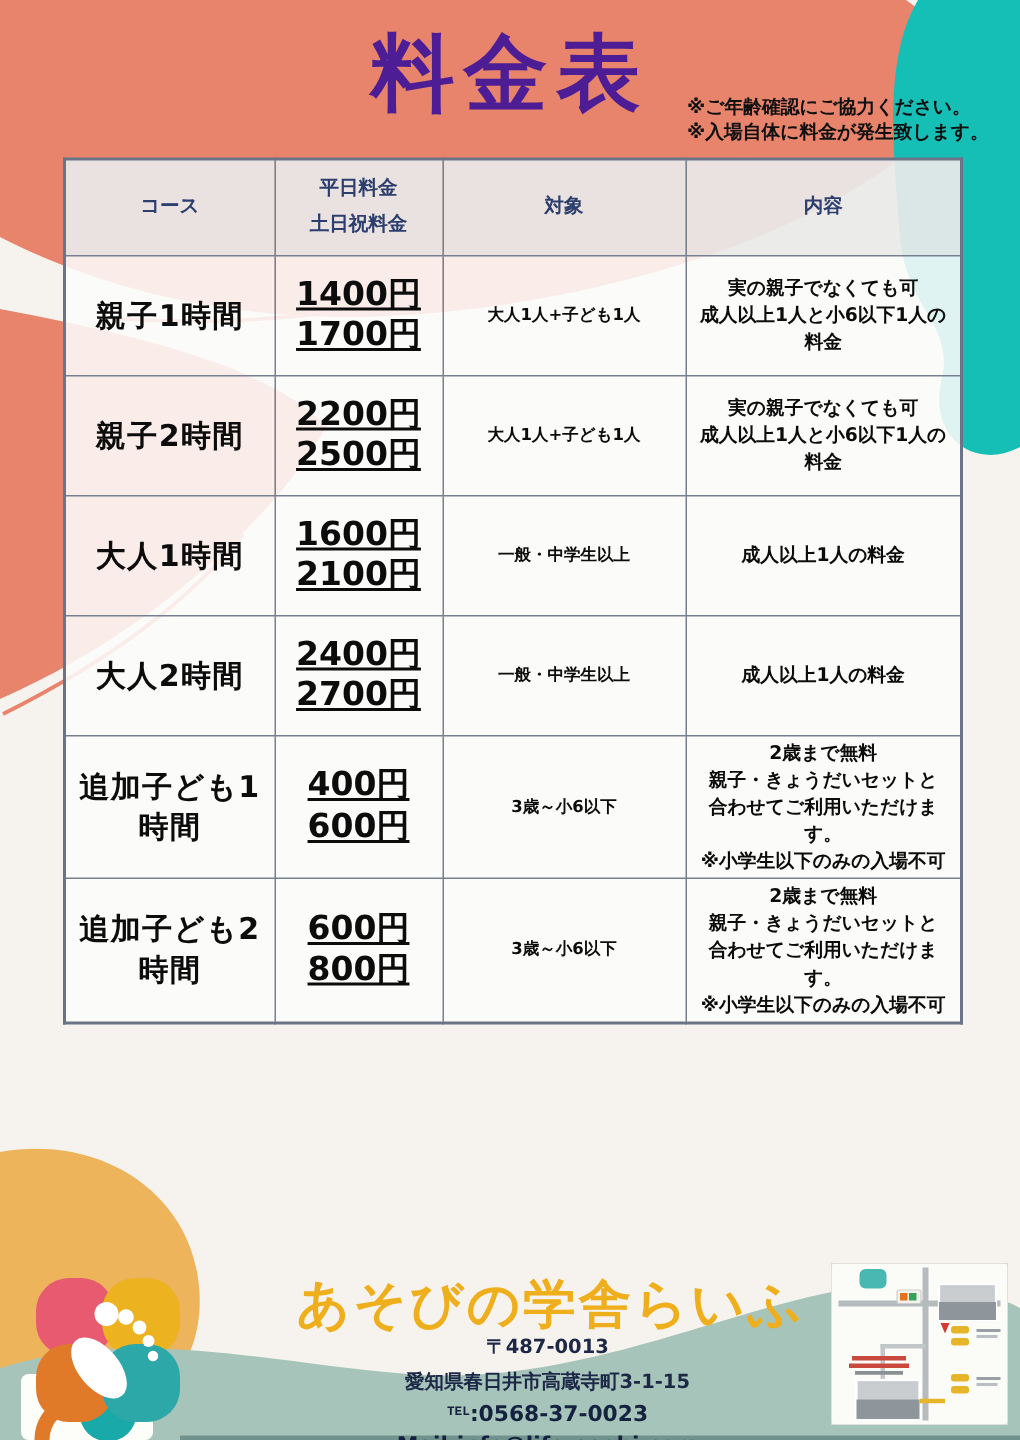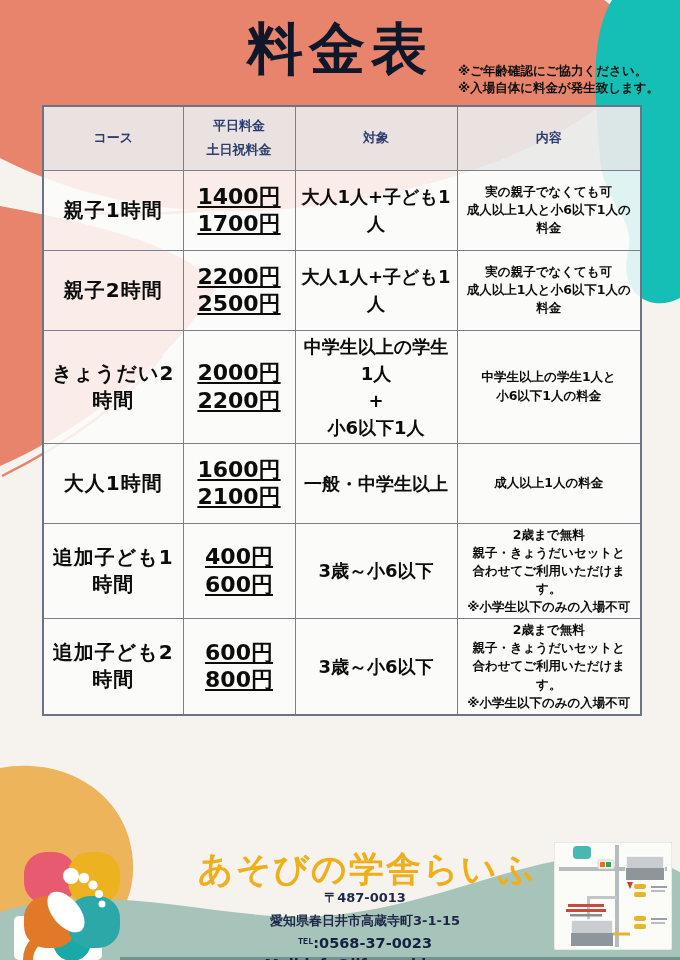--- a/index.html
+++ b/index.html
@@ -2,37 +2,37 @@
 <html><head>
 <meta charset="utf-8">
 <style>
   html,body{margin:0;padding:0;}
   body{width:680px;height:960px;font-family:"DejaVu Sans","Liberation Sans",sans-serif;}
   .page{position:relative;width:680px;height:960px;background:#f6f3ee;overflow:hidden;}
   .bg{position:absolute;inset:0;z-index:0;}
   .pre{white-space:pre-line;}
 
   .page-title{position:absolute;left:0;top:12px;width:680px;text-align:center;z-index:2;
-    font-size:56px;font-weight:900;color:#0f172a;letter-spacing:6px;}
+    font-size:56px;font-weight:900;color:#4c1d95;letter-spacing:6px;}
   .notes{position:absolute;left:458px;top:62px;width:218px;z-index:2;
     font-size:12.5px;font-weight:800;color:#101010;line-height:17px;}
 
   .price-table{position:absolute;left:42px;top:105px;z-index:2;border-collapse:collapse;table-layout:fixed;}
   .price-table col.c1{width:140px;} .price-table col.c2{width:112px;}
   .price-table col.c3{width:162px;} .price-table col.c4{width:184px;}
   .price-table th,.price-table td{border:1px solid #77808f;text-align:center;vertical-align:middle;padding:2px 4px;}
   .price-table{border:2px solid #6a7486;}
   .price-table thead tr{height:64px;border-radius:20px;}
   .price-table thead th{background:rgba(233,233,233,0.93);color:#2c3e6e;font-size:13px;font-weight:800;line-height:1.9;}
   .price-table tbody tr{height:80px;}
   .price-table tbody tr.tall{height:86px;}
   .price-table tbody td{background:rgba(252,252,251,0.88);color:#0c0c0c;}
   td.course{font-size:20px;font-weight:900;letter-spacing:1px;}
   td.price{font-size:22px;font-weight:900;line-height:1.25;text-decoration:underline;}
-  td.target{font-size:18px;font-weight:800;line-height:1.5;}
+  td.target{font-size:11px;font-weight:800;line-height:1.5;}
   td.detail{font-size:12.5px;font-weight:800;line-height:1.45;}
 
   .brand{position:absolute;left:132px;top:846px;width:470px;text-align:center;z-index:3;
     font-size:35px;font-weight:900;color:#efaf1d;letter-spacing:2px;}
   .contact{position:absolute;left:165px;top:889px;width:400px;text-align:center;z-index:3;
     color:#1d2847;font-weight:800;}
   .contact .line{margin:0 0 5px 0;font-size:13px;}
   .contact .tel-line,.contact .mail-line{font-size:14.5px;color:#14213f;}
   .tel-sup{font-size:8.5px;vertical-align:4px;letter-spacing:0;font-family:Liberation Mono, monospace;}
   .logo{position:absolute;left:22px;top:850px;width:100px;height:100px;z-index:3;}
@@ -88,34 +88,31 @@
 成人以上1人と小6以下1人の料金</td>
       </tr>
       <tr>
         <td class="course pre">親子2時間</td>
         <td class="price pre">2200円
 2500円</td>
         <td class="target pre">大人1人+子ども1人</td>
         <td class="detail pre">実の親子でなくても可
 成人以上1人と小6以下1人の料金</td>
       </tr>
-      <tr class="tall">
-        <td class="course pre">きょうだい2時間</td>
-        <td class="price pre">2000円
-2200円</td>
-        <td class="target pre">中学生以上の学生1人
-+
-小6以下1人</td>
-        <td class="detail pre">中学生以上の学生1人と
-小6以下1人の料金</td>
-      </tr>
       <tr>
         <td class="course pre">大人1時間</td>
         <td class="price pre">1600円
 2100円</td>
+        <td class="target pre">一般・中学生以上</td>
+        <td class="detail pre">成人以上1人の料金</td>
+      </tr>
+      <tr>
+        <td class="course pre">大人2時間</td>
+        <td class="price pre">2400円
+2700円</td>
         <td class="target pre">一般・中学生以上</td>
         <td class="detail pre">成人以上1人の料金</td>
       </tr>
       <tr class="tall">
         <td class="course pre">追加子ども1時間</td>
         <td class="price pre">400円
 600円</td>
         <td class="target pre">3歳～小6以下</td>
         <td class="detail pre">2歳まで無料
 親子・きょうだいセットと

